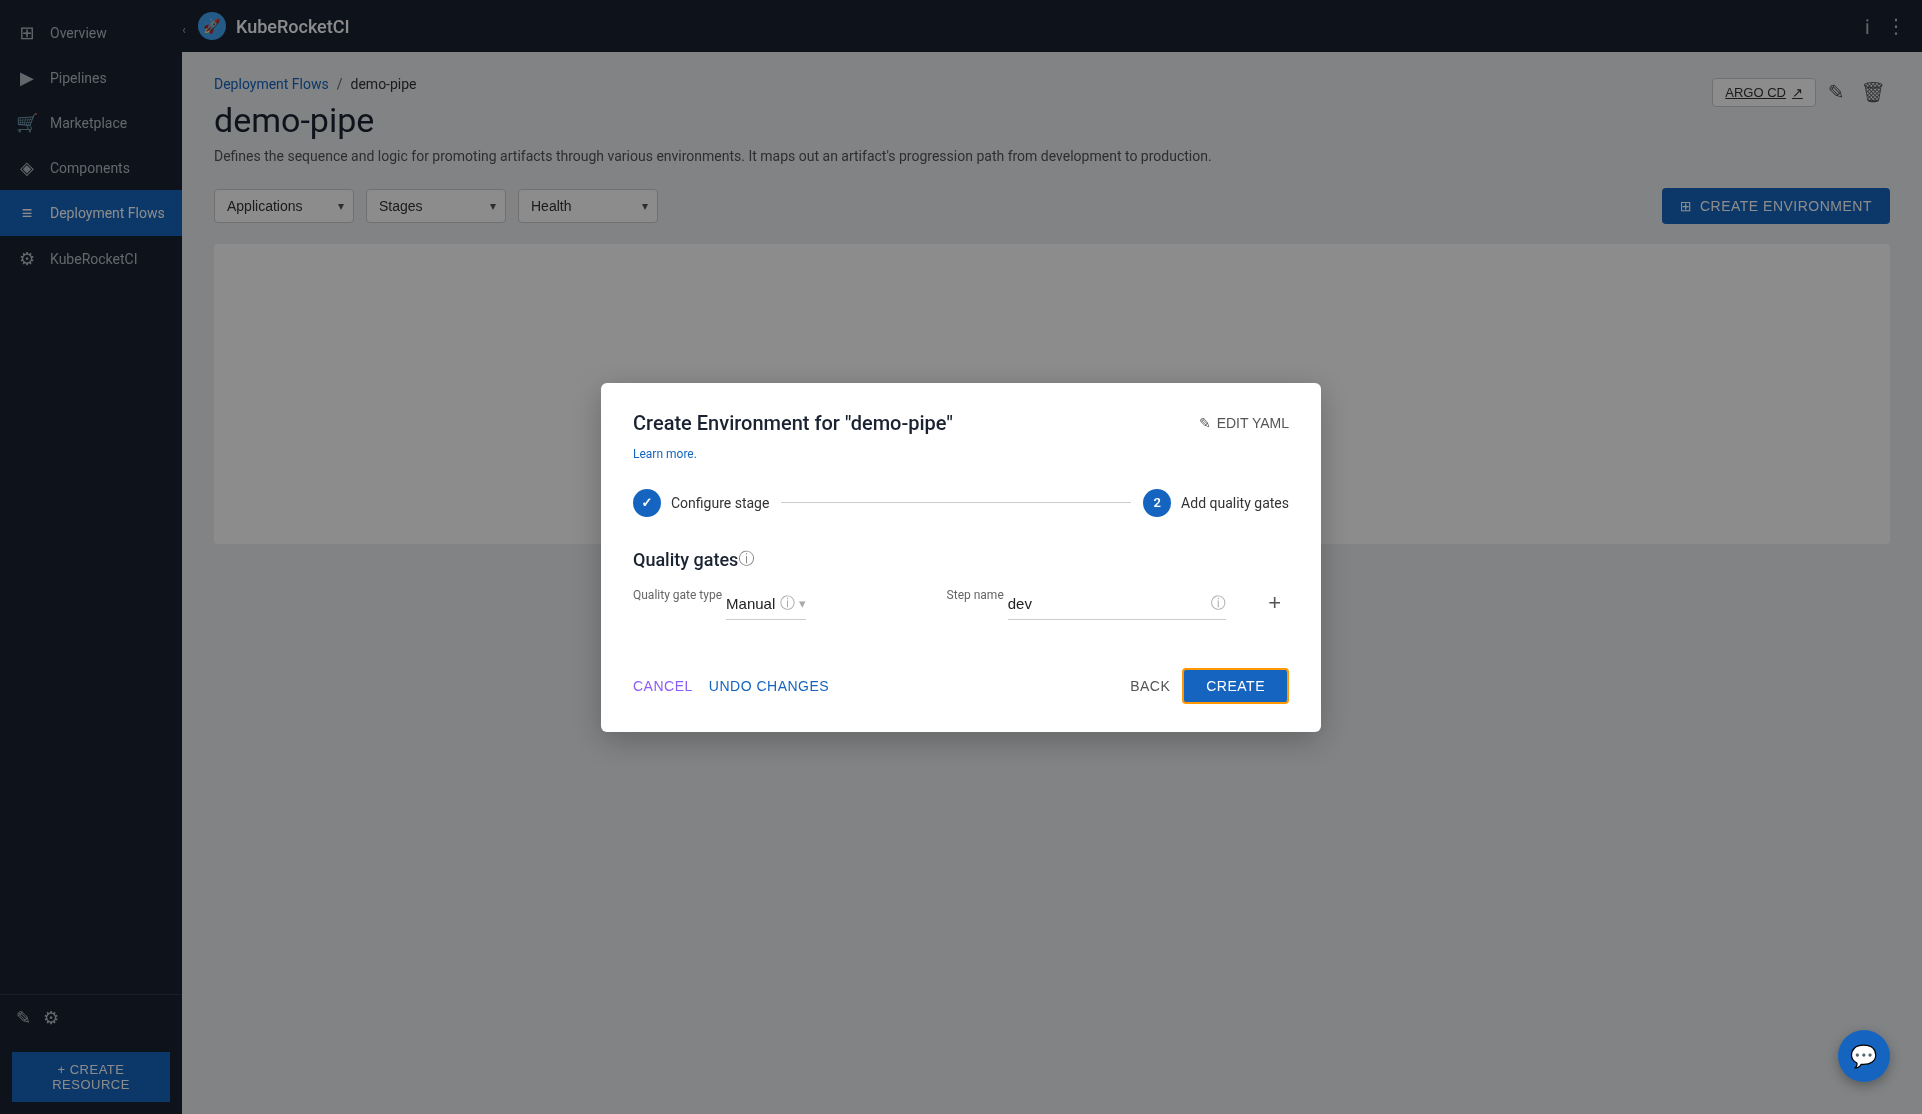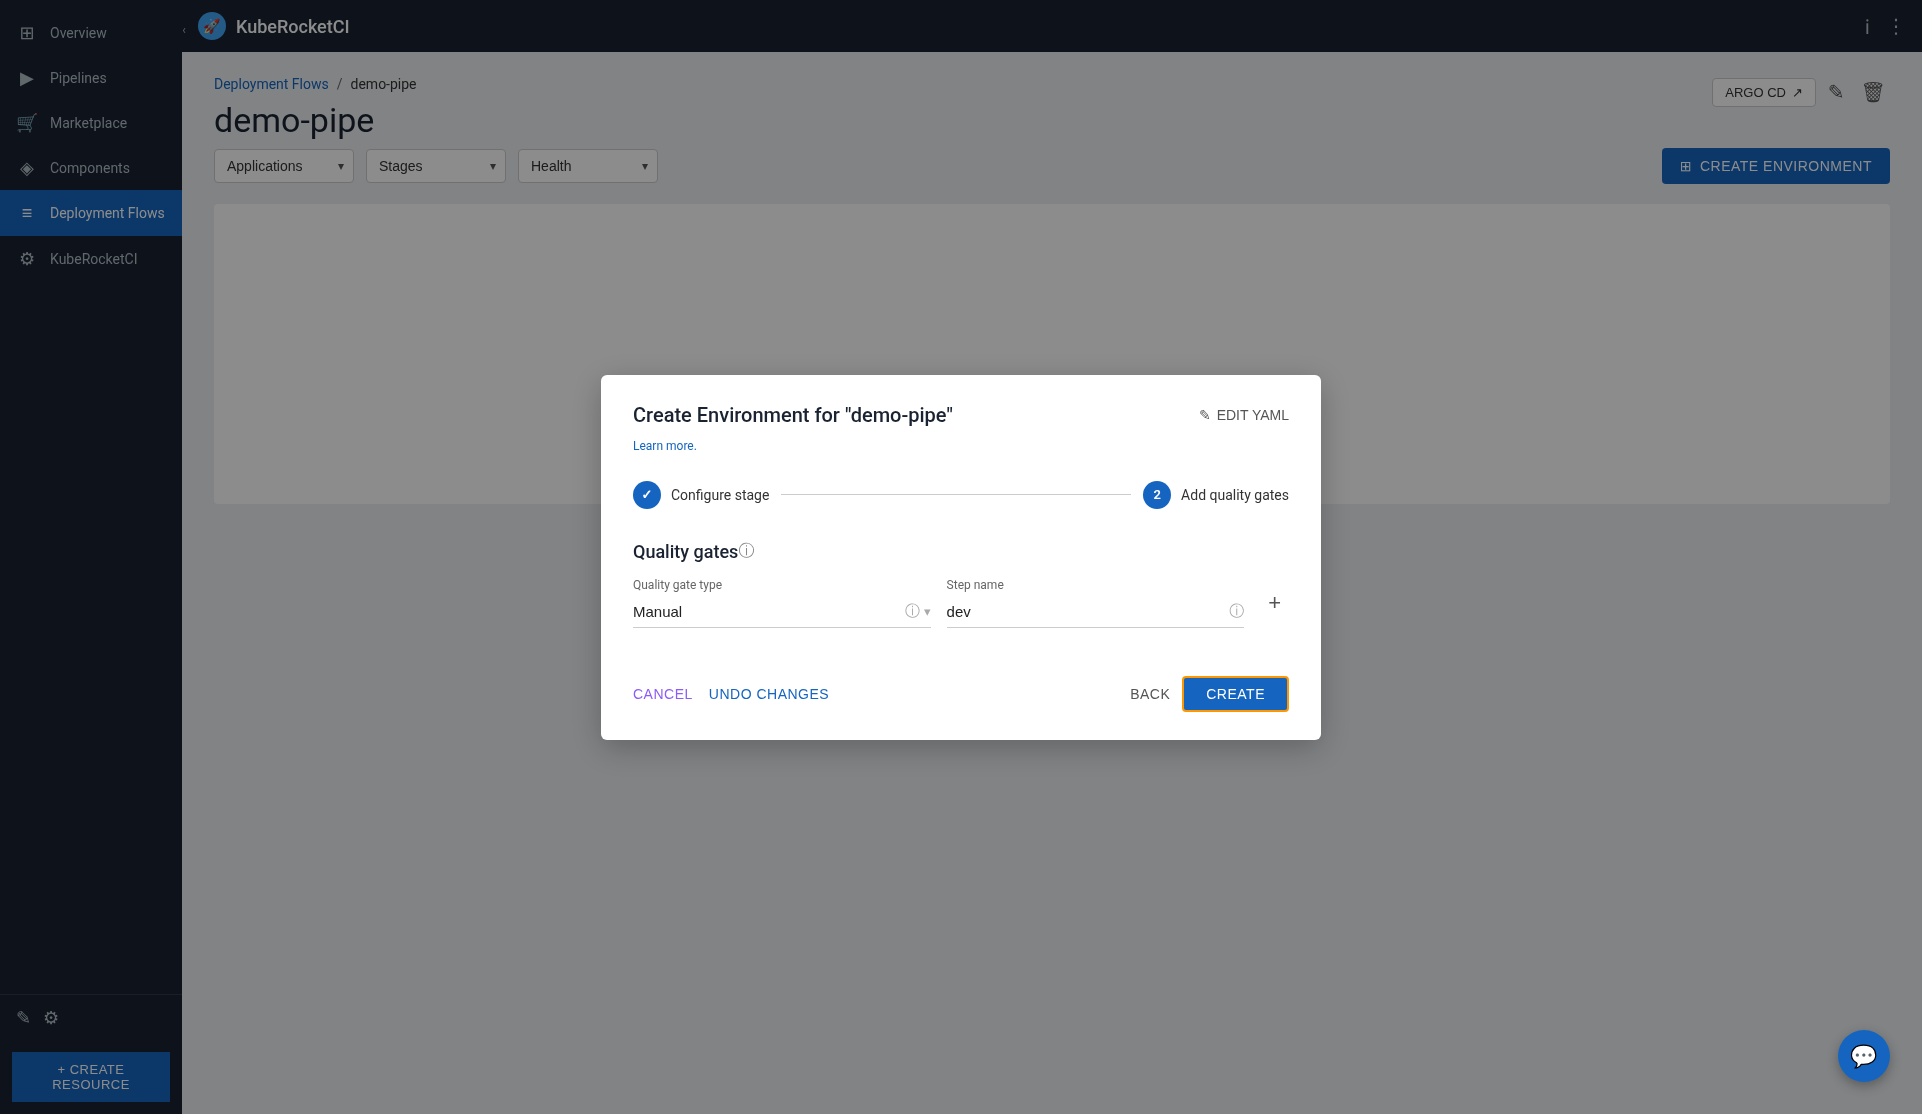--- a/index.html
+++ b/index.html
@@ -217,20 +217,21 @@
       border: 1px solid #ccc;
       border-radius: 4px;
       padding: 6px 12px;
       font-size: 13px;
       cursor: pointer;
       background: #fff;
       color: #333;
       display: flex;
       align-items: center;
       gap: 6px;
+      text-decoration: underline;
     }
     .icon-btn {
       background: none;
       border: none;
       cursor: pointer;
       color: #555;
       font-size: 20px;
       padding: 4px;
     }
 
@@ -335,21 +336,21 @@
       cursor: pointer;
     }
 
     
     .quality-gate-row {
       display: flex;
       align-items: flex-end;
       gap: 16px;
       margin-bottom: 8px;
     }
-    .field-group { display: flex; flex-direction: column; gap: 4px; flex: 1; }
+    .field-group { display: flex; flex-direction: row; gap: 4px; flex: 1; }
     .field-label { font-size: 12px; color: #666; }
     .field-input-wrap {
       display: flex;
       align-items: center;
       border: none;
       border-bottom: 1px solid #ccc;
       background: transparent;
       padding: 6px 0;
       gap: 4px;
     }
@@ -519,20 +520,21 @@
       <button class="icon-btn">🗑</button>
     </div>
 
     <div class="breadcrumb">
       <span class="breadcrumb-link">Deployment Flows</span>
       <span class="breadcrumb-sep">/</span>
       <span class="breadcrumb-current">demo-pipe</span>
     </div>
 
     <h1 class="page-title">demo-pipe</h1>
+    <p class="page-description">Defines the sequence and logic for promoting artifacts through various environments. It maps out an artifact's progression path from development to production.</p>
 
     <div class="page-toolbar">
       <div class="filter-group">
         <div class="filter-select-wrap">
           <select class="filter-select">
             <option value="Applications">Applications</option>
           </select>
         </div>
         <div class="filter-select-wrap">
           <select class="filter-select">

